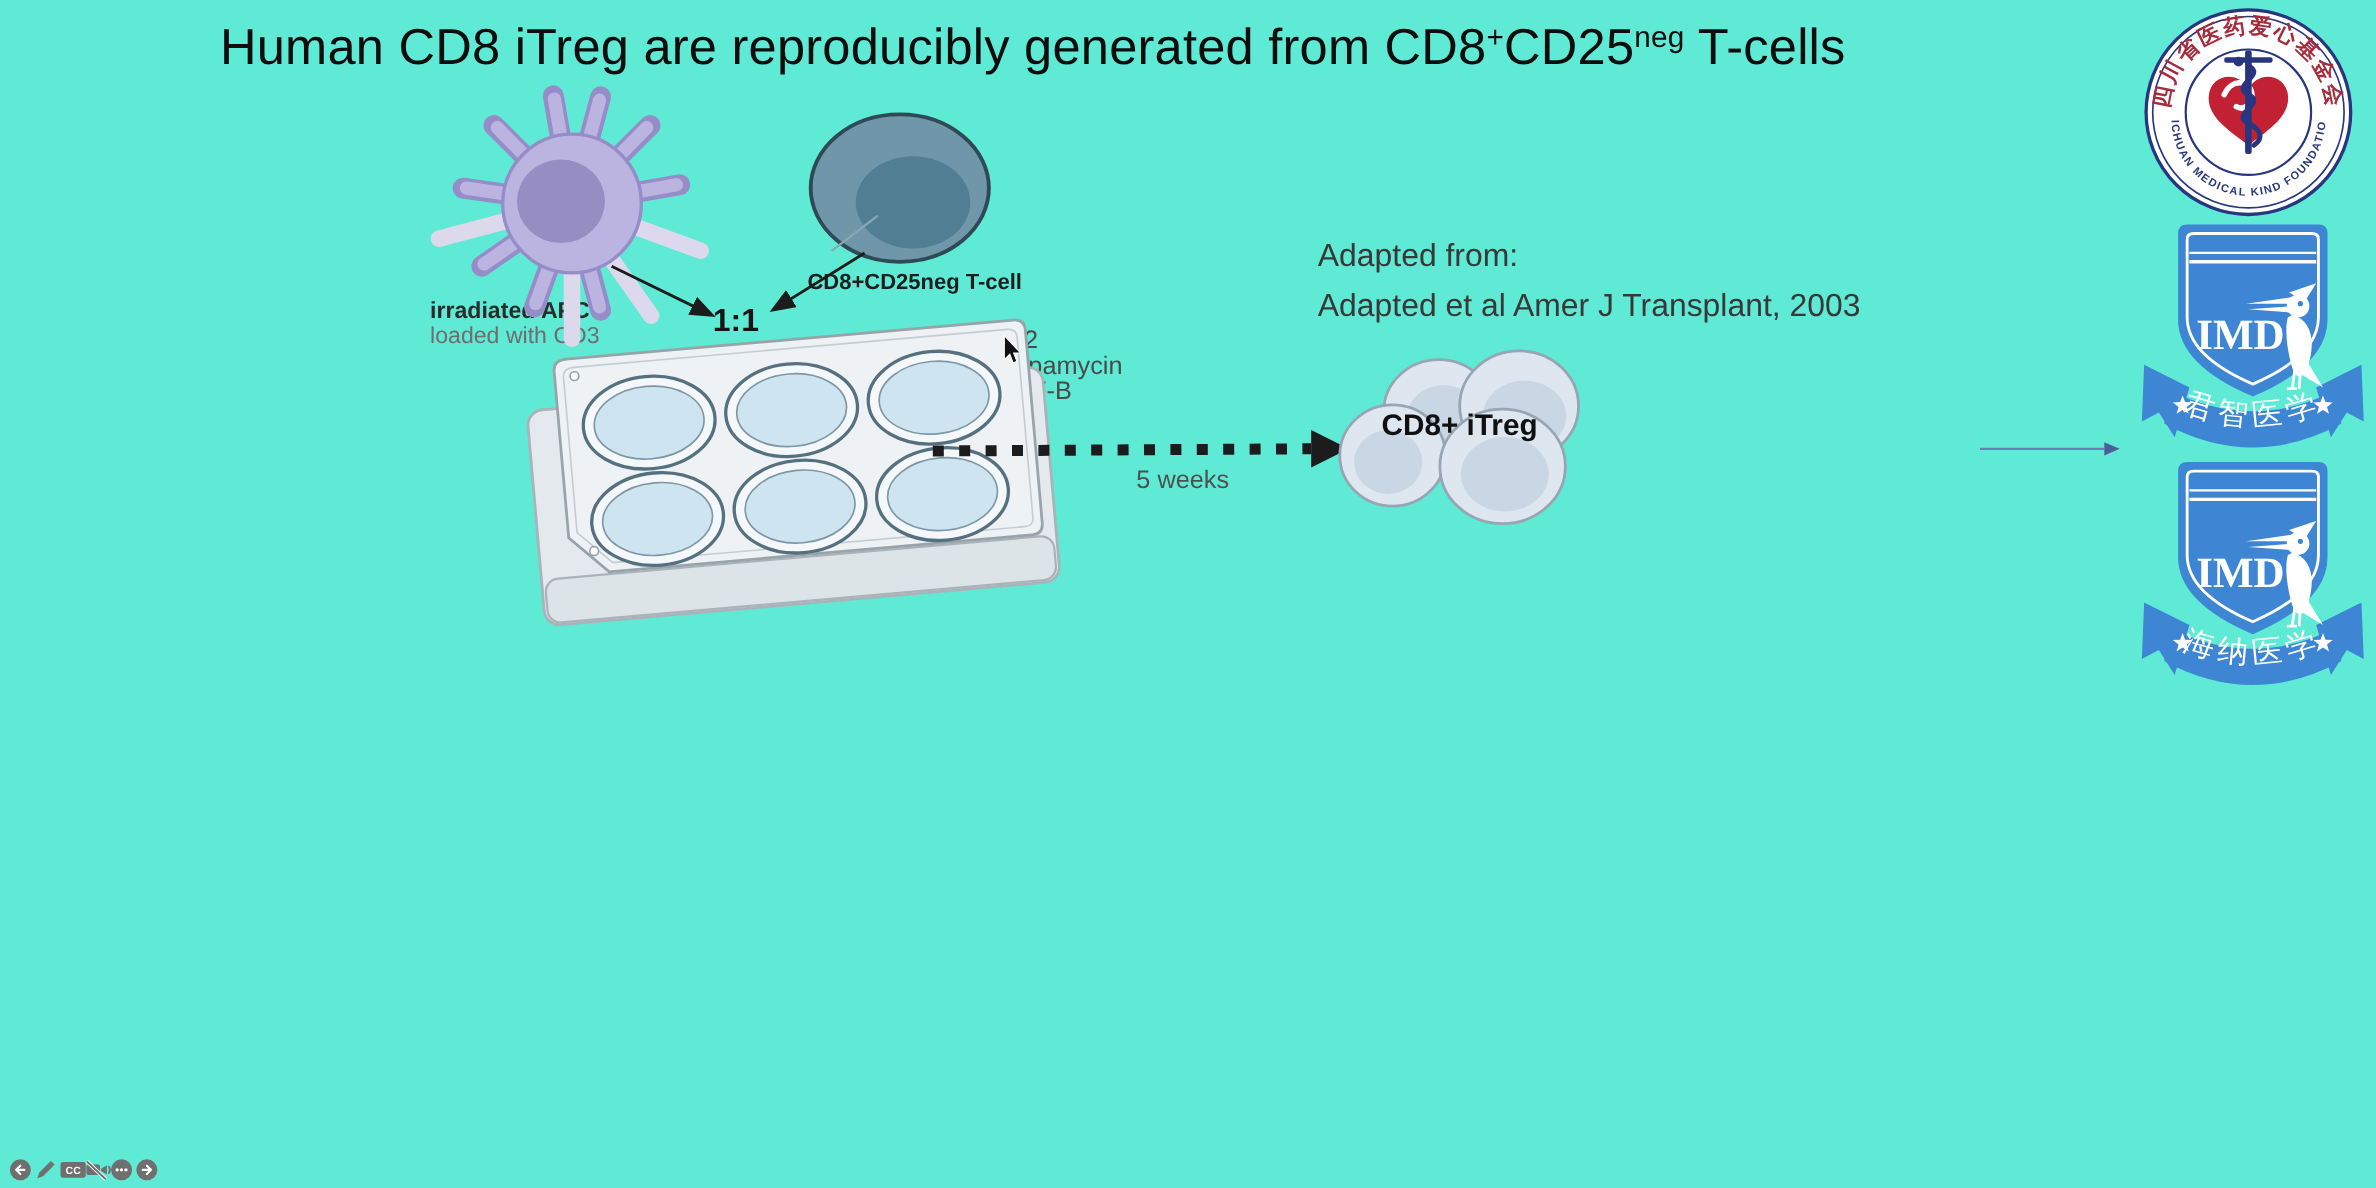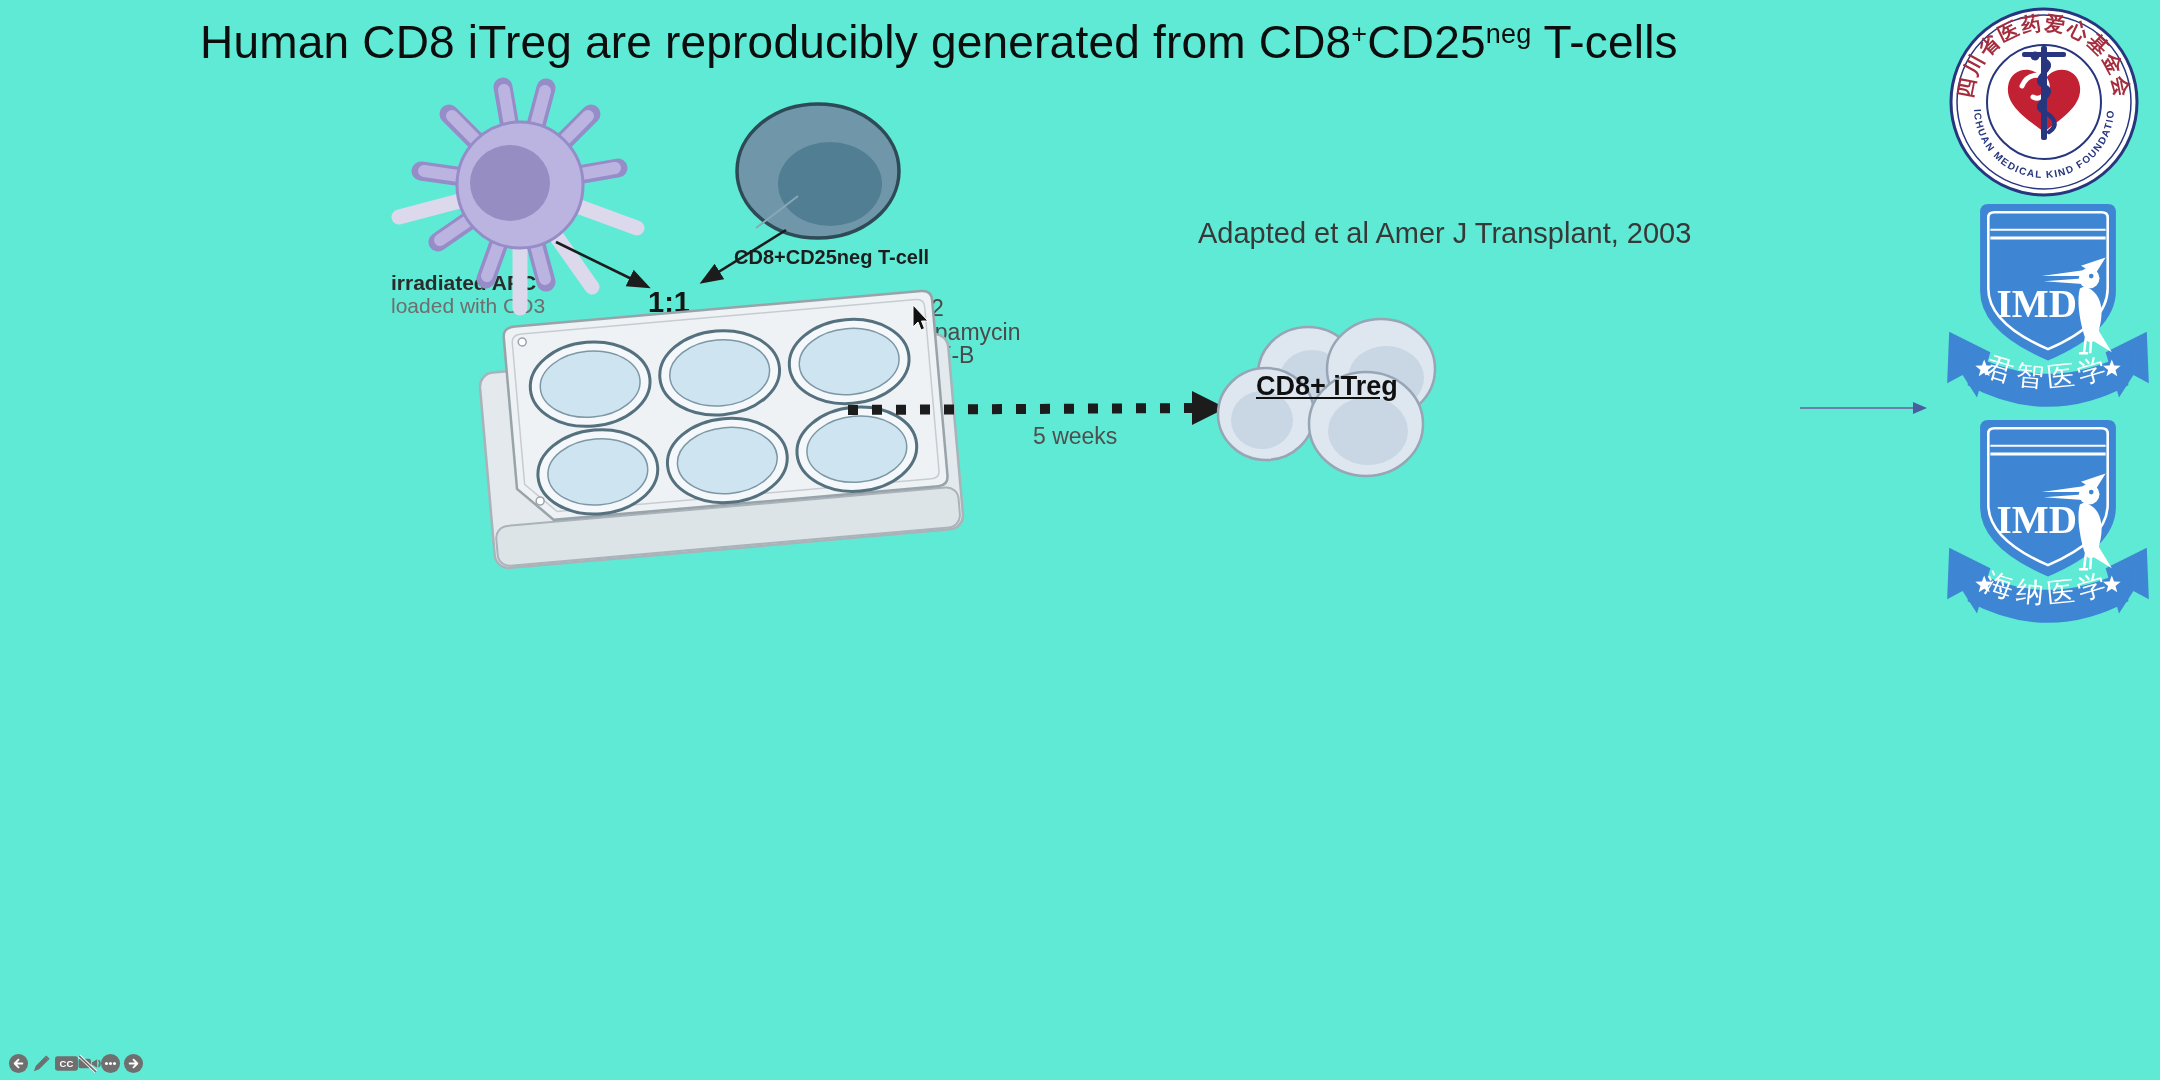--- a/index.html
+++ b/index.html
@@ -11,24 +11,24 @@
   
   .title{
     left:200px;top:8px;font-size:46px;line-height:52px;color:#0d0d0d;
     letter-spacing:0.2px;white-space:nowrap;
   }
   .title sup{font-size:27px;vertical-align:15px;}
   
   .lbl-apc{left:391px;top:271px;font-size:21px;font-weight:bold;color:#2b2b2b;line-height:23px;}
   .lbl-apc-sub{left:391px;top:294px;font-size:21px;color:#6e6e6e;line-height:23px;}
   .lbl-tcell{left:734px;top:246px;font-size:20px;font-weight:bold;color:#1d1d1d;}
-  .lbl-ratio{left:648px;top:286px;font-size:29px;font-weight:bold;color:#151515;}
+  .lbl-ratio{left:648px;top:276px;font-size:29px;font-weight:bold;color:#151515;}
   .lbl-additives{left:892px;top:297px;font-size:23px;color:#4a4a4a;line-height:23.5px;white-space:pre;}
   .lbl-weeks{left:1033px;top:423px;font-size:23px;color:#4f4f4f;}
-  .lbl-itreg{left:1256px;top:371px;font-size:27px;font-weight:bold;color:#101010;z-index:5;text-decoration:underline;}
+  .lbl-itreg{left:1256px;top:371px;font-size:27px;font-weight:bold;color:#101010;z-index:5;}
   
   .citation{left:1198px;top:211px;font-size:29px;color:#383838;line-height:45px;white-space:nowrap;}
   .citation .it{}
   
   .art{left:0;top:0;width:2160px;height:1080px;z-index:1;}
   .logo{z-index:2;}
   
   .controls{
     left:8px;top:1053px;display:flex;gap:2px;align-items:center;z-index:6;
   }
@@ -167,20 +167,21 @@
 
   <div class="abs lbl-apc">irradiated APC</div>
   <div class="abs lbl-apc-sub">loaded with CD3</div>
   <div class="abs lbl-tcell">CD8+CD25neg T-cell</div>
   <div class="abs lbl-ratio">1:1</div>
   <div class="abs lbl-additives"><span>+ IL2</span><br><span>+Rapamycin</span><br><span>+TGF-B</span></div>
   <div class="abs lbl-weeks">5 weeks</div>
   <div class="abs lbl-itreg">CD8+ iTreg</div>
 
   <div class="abs citation">
+    <div>Adapted from:</div>
     <div><span>Adapted </span><span class="it">et al Amer J Transplant,</span><span> 2003</span></div>
   </div>
 
   <svg class="abs logo" style="left:1948px;top:6px" width="192" height="192" viewBox="0 0 192 192" xmlns="http://www.w3.org/2000/svg">
     <defs>
       <path id="arcTop" d="M 24,96 A 72,72 0 0 1 168,96"></path>
       <path id="arcBot" d="M 26,102 A 70,70 0 0 0 166,102"></path>
     </defs>
     <circle cx="96" cy="96" r="93" fill="#ffffff" stroke="#27367e" stroke-width="3"></circle>
     <circle cx="96" cy="96" r="87" fill="none" stroke="#27367e" stroke-width="1.5"></circle>

